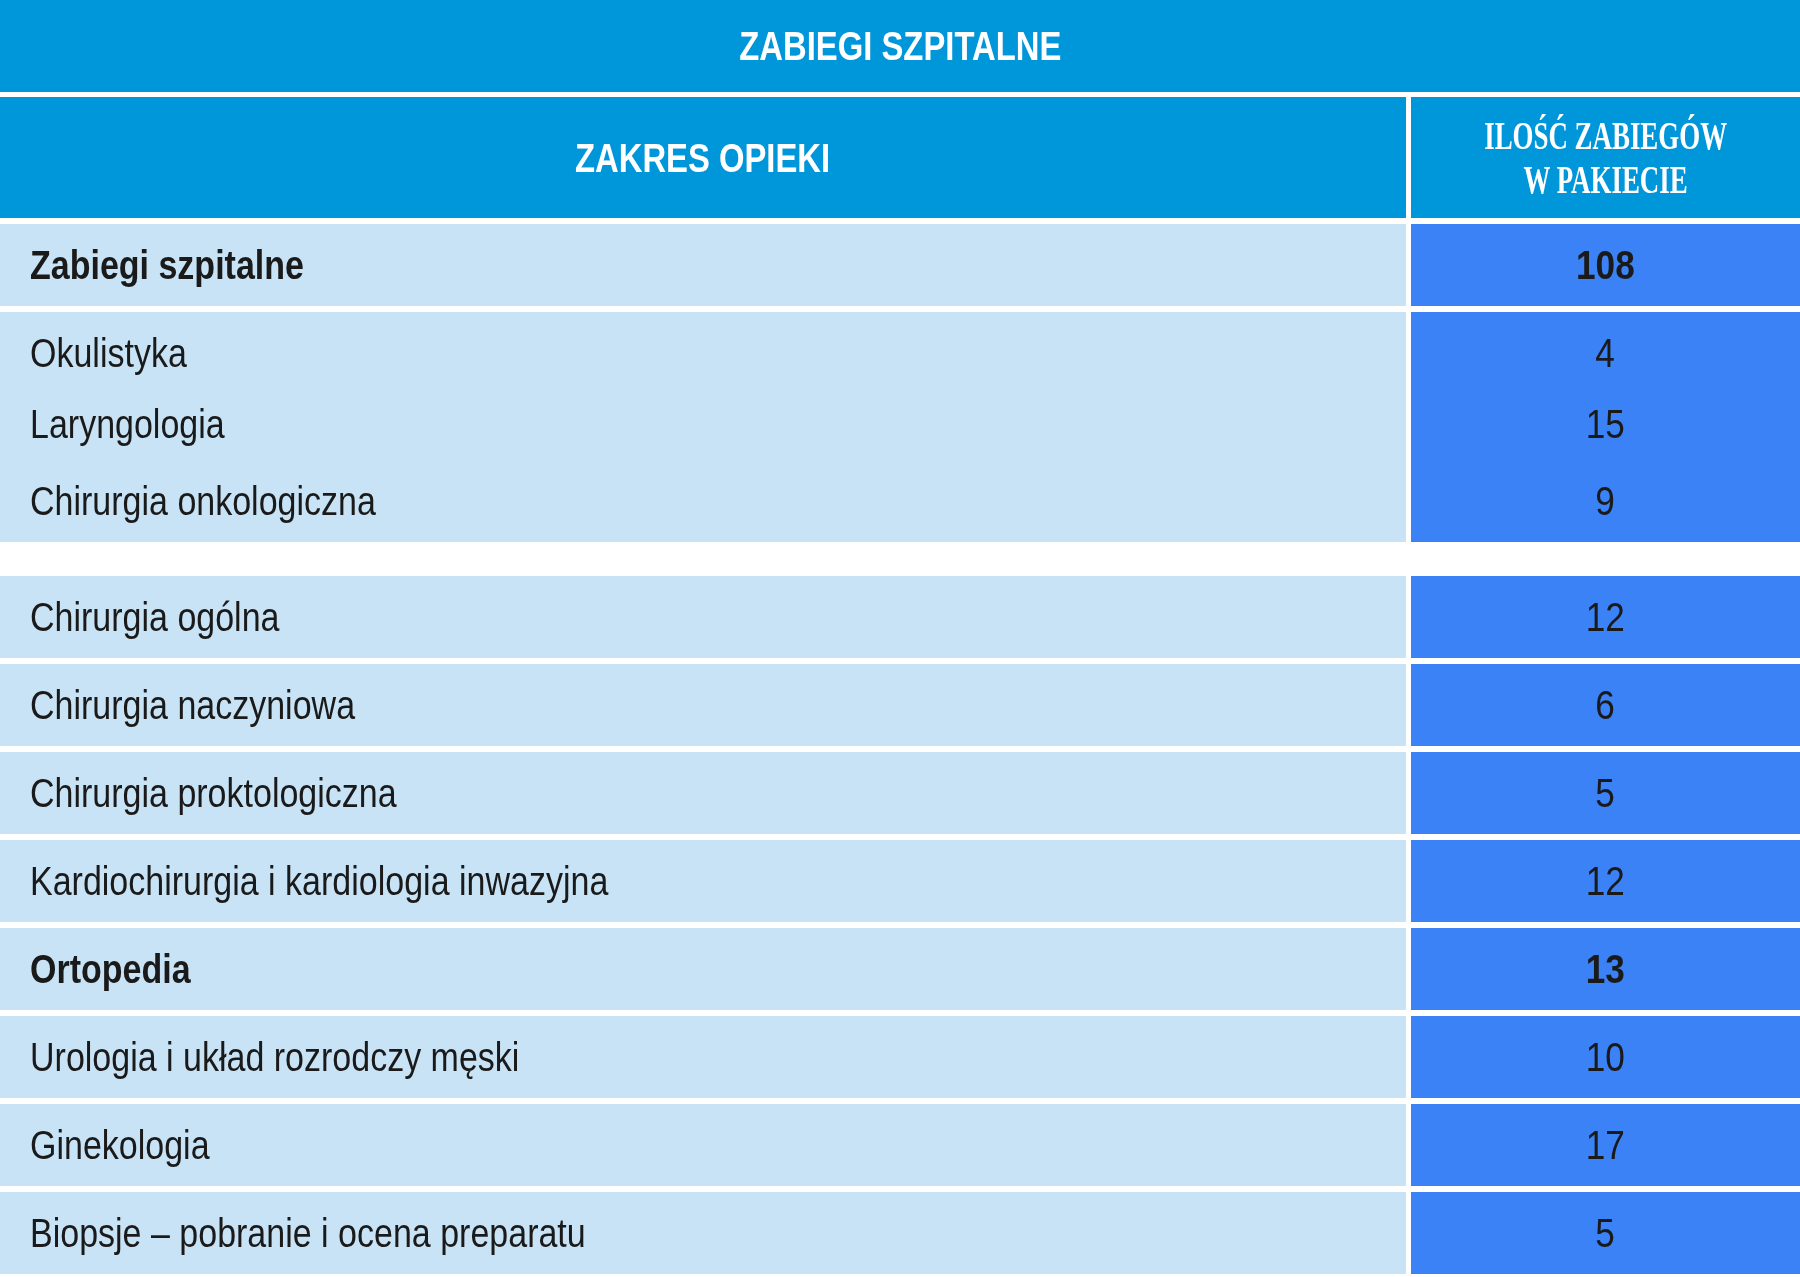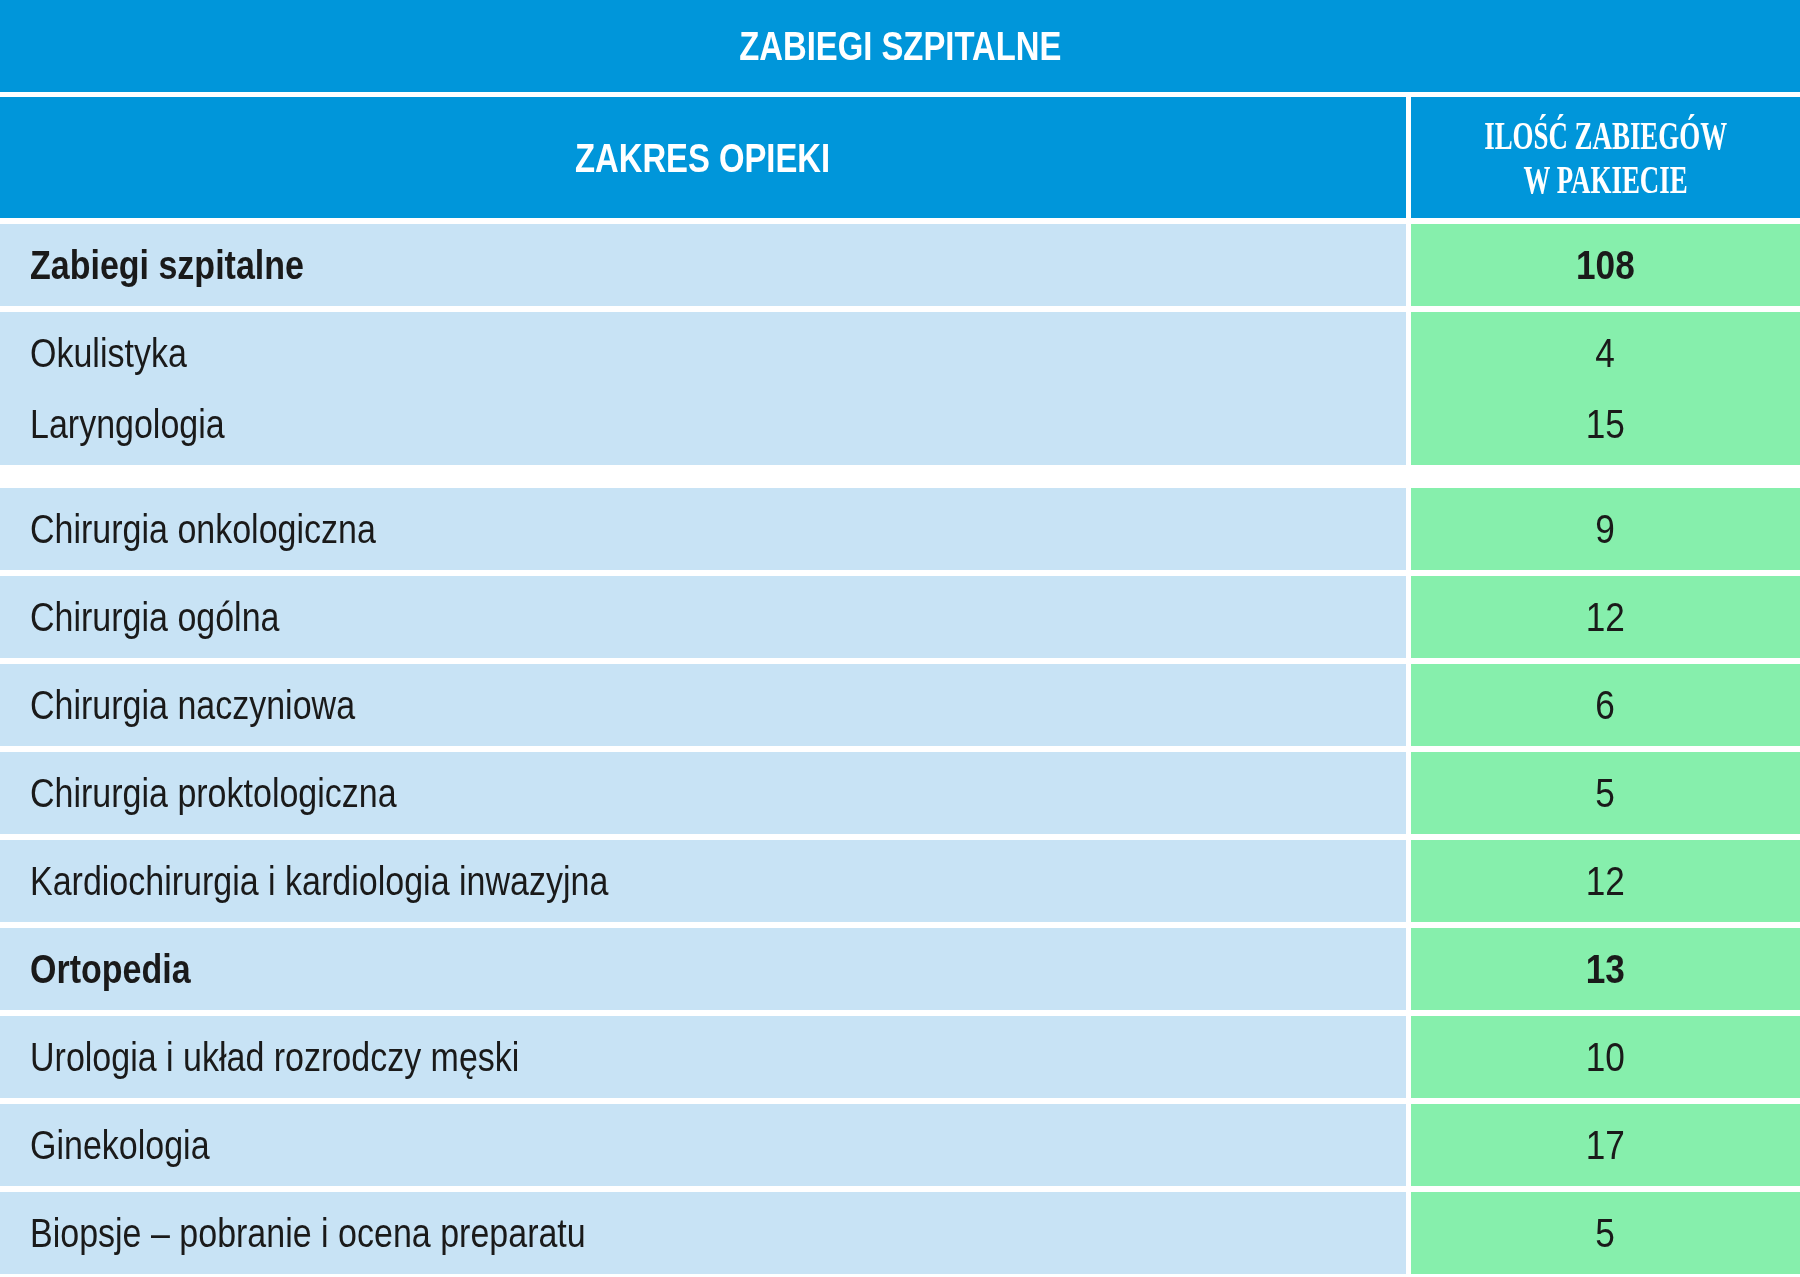--- a/index.html
+++ b/index.html
@@ -12,21 +12,21 @@
   .hrow { position:absolute; left:0; top:97px; width:1800px; height:150px; }
   .hcell { position:absolute; top:0; height:121px; background:#0096da; color:#fff;
            font-weight:bold; font-size:40px; display:flex; align-items:center; justify-content:center;
            text-align:center; line-height:44px; }
   .hcell.c1 { left:0; width:1406px; }
   .hcell.c2 { left:1411px; width:389px;font-family:Liberation Serif, serif; }
   .row { position:absolute; left:0; width:1800px; height:82px; }
   .cell { position:absolute; top:0; height:82px; display:flex; align-items:center; font-size:40px; color:#1a1a1a; }
   .cell.name { left:0; width:1406px; background:#c8e3f5; }
   .cell.name span { display:inline-block; margin-left:30px; transform:scaleX(0.85); transform-origin:left center; }
-  .cell.val { left:1411px; width:389px; background:#86efac; justify-content:center; }
+  .cell.val { left:1411px; width:389px; background:#3b82f6; justify-content:center; }
   .cell.val span { display:inline-block; transform:scaleX(0.88); }
   .row.bold .cell { font-weight:bold; }
 </style>
 </head>
 <body>
 
 <div class="title">
   <span>ZABIEGI SZPITALNE</span>
 </div>
 
@@ -60,21 +60,21 @@
       </div>
     </div>
     <div class="row" style="top: 383px;">
       <div class="cell name">
         <span>Laryngologia</span>
       </div>
       <div class="cell val">
         <span>15</span>
       </div>
     </div>
-    <div class="row" style="top: 488px;">
+    <div class="row" style="top: 460px;">
       <div class="cell name">
         <span>Chirurgia onkologiczna</span>
       </div>
       <div class="cell val">
         <span>9</span>
       </div>
     </div>
     <div class="row" style="top: 576px;">
       <div class="cell name">
         <span>Chirurgia ogólna</span>

